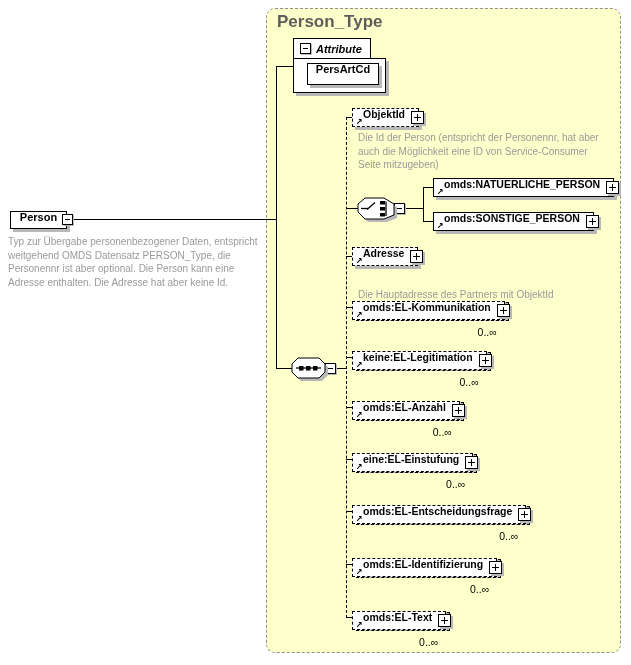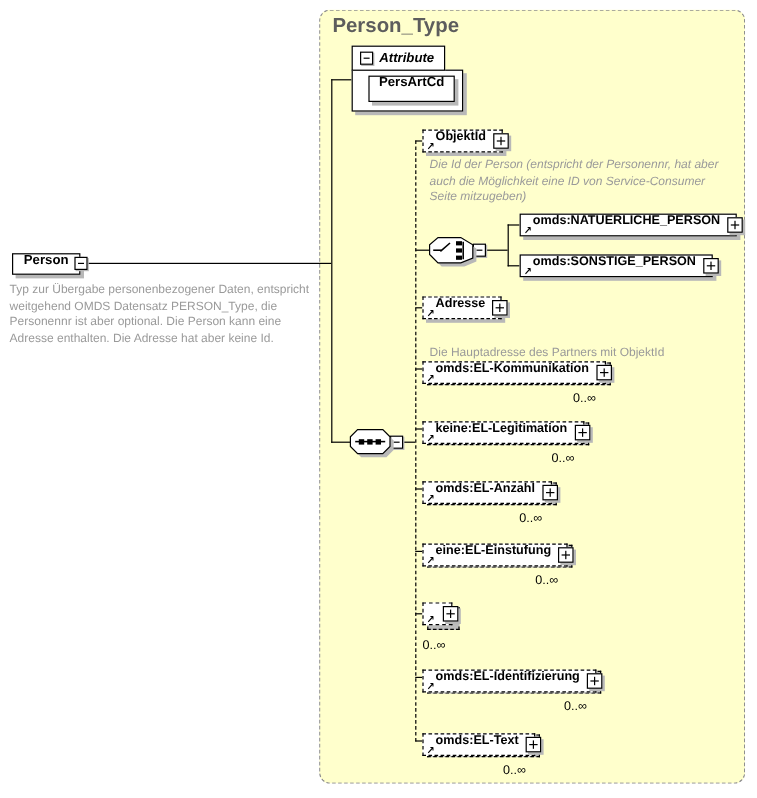--- a/index.html
+++ b/index.html
@@ -157,21 +157,21 @@
   <rect class="icf" x="22" y="10" width="5" height="3.5"></rect>
   <rect class="icf" x="22" y="16" width="5" height="3.5"></rect>
 </svg>
 <div class="minus" style="left:394px;top:203px;"></div>
 
 <div class="node el opt" style="left:352px;top:108px;">
   <span class="refarrow">↗</span>
   <span class="elname">ObjektId</span>
   <span class="plus"></span>
 </div>
-<div class="doc" style="left:358px;top:131px;font-style:italic;">Die Id der Person (entspricht der Personennr, hat aber
+<div class="doc" style="left:358px;top:131px;">Die Id der Person (entspricht der Personennr, hat aber
 auch die Möglichkeit eine ID von Service-Consumer
 Seite mitzugeben)</div>
 
 <div class="node el" style="left:433px;top:178px;">
   <span class="refarrow">↗</span>
   <span class="elname">omds:NATUERLICHE_PERSON</span>
   <span class="plus"></span>
 </div>
 
 <div class="node el" style="left:433px;top:212px;">
@@ -224,20 +224,21 @@
     <span class="elname">eine:EL-Einstufung</span>
     <span class="plus"></span>
   </div>
   <span class="occurs">0..∞</span>
 </div>
 
 <div class="multiwrap" style="left:352px;top:502px;">
   <div class="backrect"></div>
   <div class="node el multi">
     <span class="refarrow">↗</span>
+    <span class="elname">omds:EL-Entscheidungsfrage</span>
     <span class="plus"></span>
   </div>
   <span class="occurs">0..∞</span>
 </div>
 
 <div class="multiwrap" style="left:352px;top:555px;">
   <div class="backrect"></div>
   <div class="node el multi">
     <span class="refarrow">↗</span>
     <span class="elname">omds:EL-Identifizierung</span>

